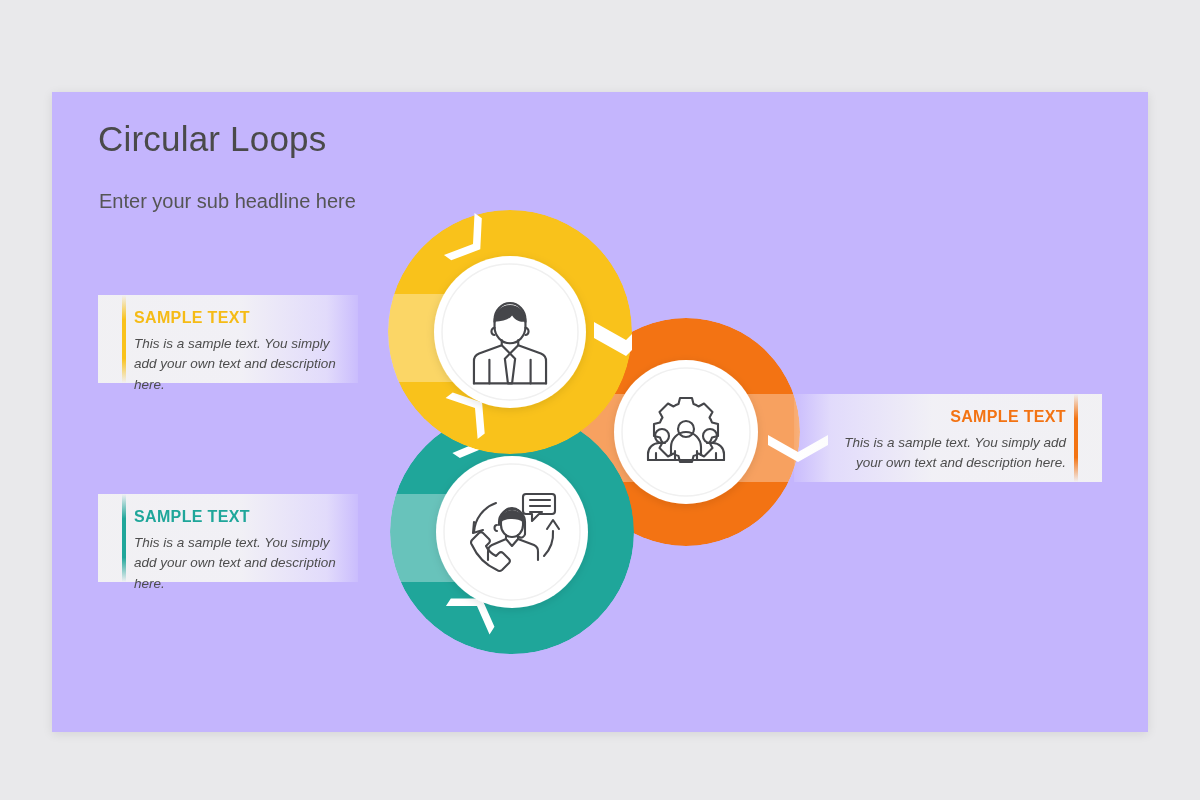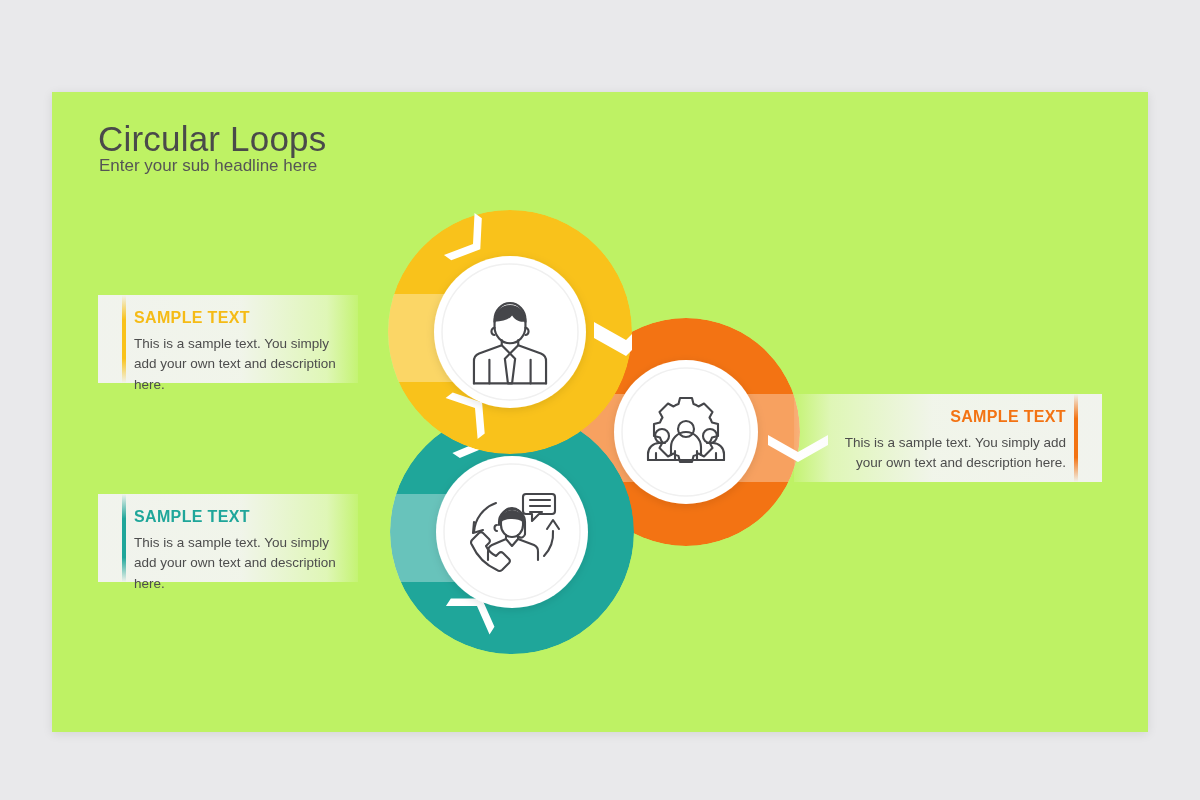--- a/index.html
+++ b/index.html
@@ -14,40 +14,40 @@
     overflow: hidden;
   }
 
   
   .slide {
     position: absolute;
     left: 52px;
     top: 92px;
     width: 1096px;
     height: 640px;
-    background: #bef264;
+    background: #c4b5fd;
     box-shadow: 0 2px 10px rgba(0,0,0,0.09);
   }
 
   
   .title {
     position: absolute;
     left: 46px;
     top: 27px;
     font-size: 35px;
     font-weight: 400;
     color: #4a4a4a;
     letter-spacing: 0.2px;
     white-space: nowrap;
   }
   .subtitle {
     position: absolute;
     left: 47px;
-    top: 64px;
-    font-size: 17px;
+    top: 98px;
+    font-size: 20px;
     font-weight: 400;
     color: #555555;
     white-space: nowrap;
   }
 
   
   .diagram {
     position: absolute;
     left: 328px;
     top: 110px;
@@ -85,20 +85,21 @@
     letter-spacing: 0.35px;
     margin: 0 0 7px 0;
     line-height: 1.1;
   }
   .card .body {
     font-size: 13.5px;
     color: #4d4d4d;
     line-height: 1.52;
     margin: 0;
     max-width: 240px;
+    font-style: italic;
   }
   .card-right .body { margin-left: auto; }
 
   
   #card-yellow {
     left: 46px;
     top: 203px;
     width: 260px;
     height: 88px;
     background: linear-gradient(to right, rgba(243,243,243,0.96) 0%, rgba(245,245,245,0.92) 55%, rgba(250,250,250,0.55) 88%, rgba(255,255,255,0.10) 100%);

